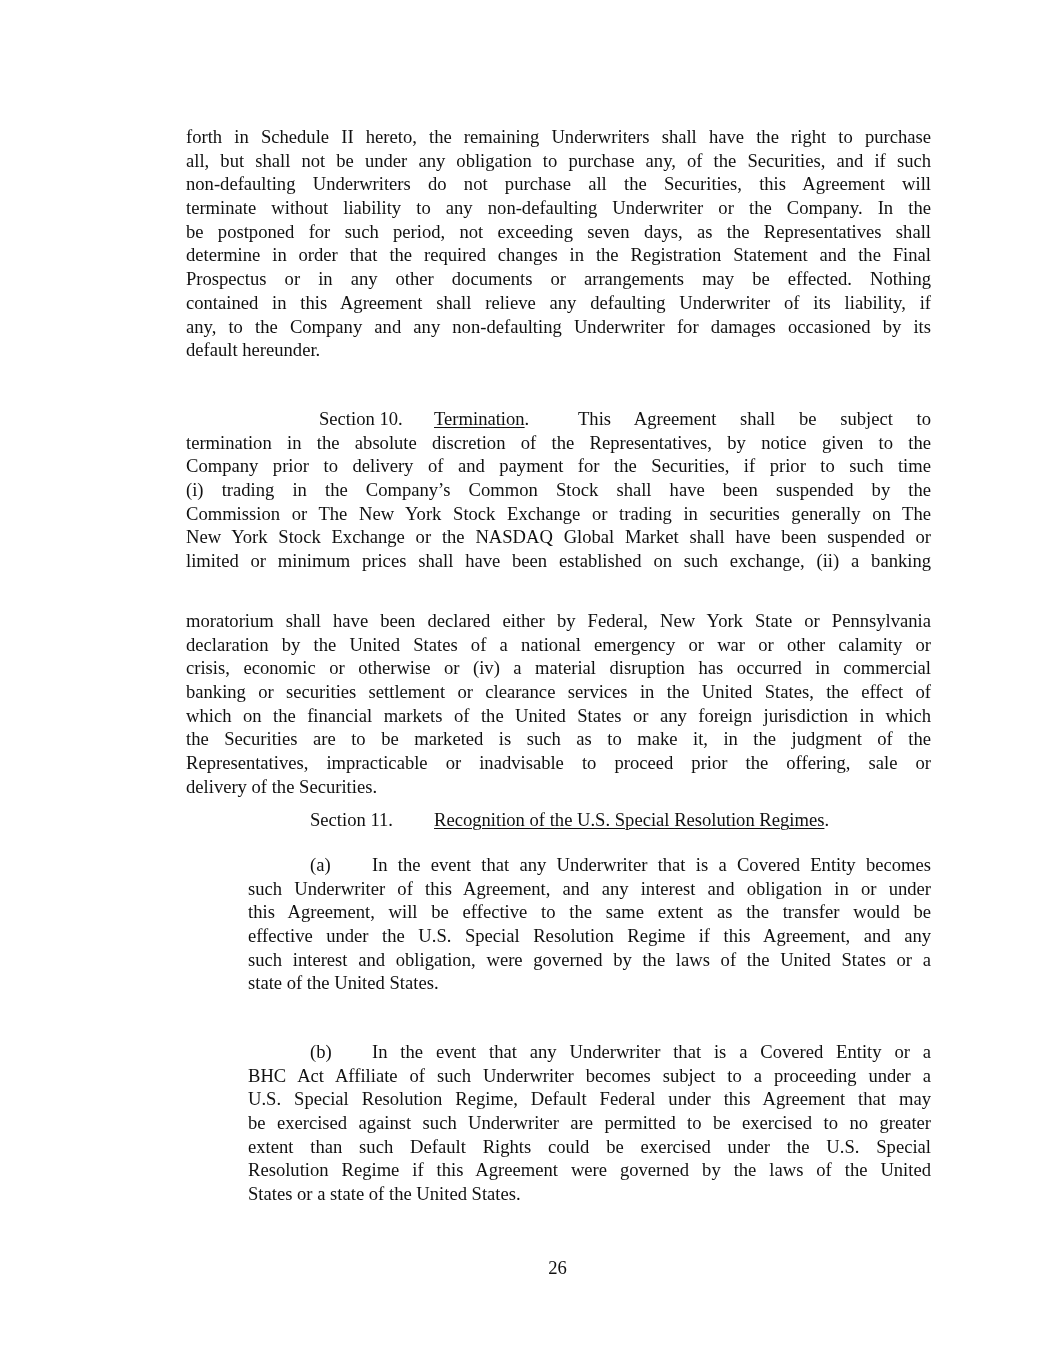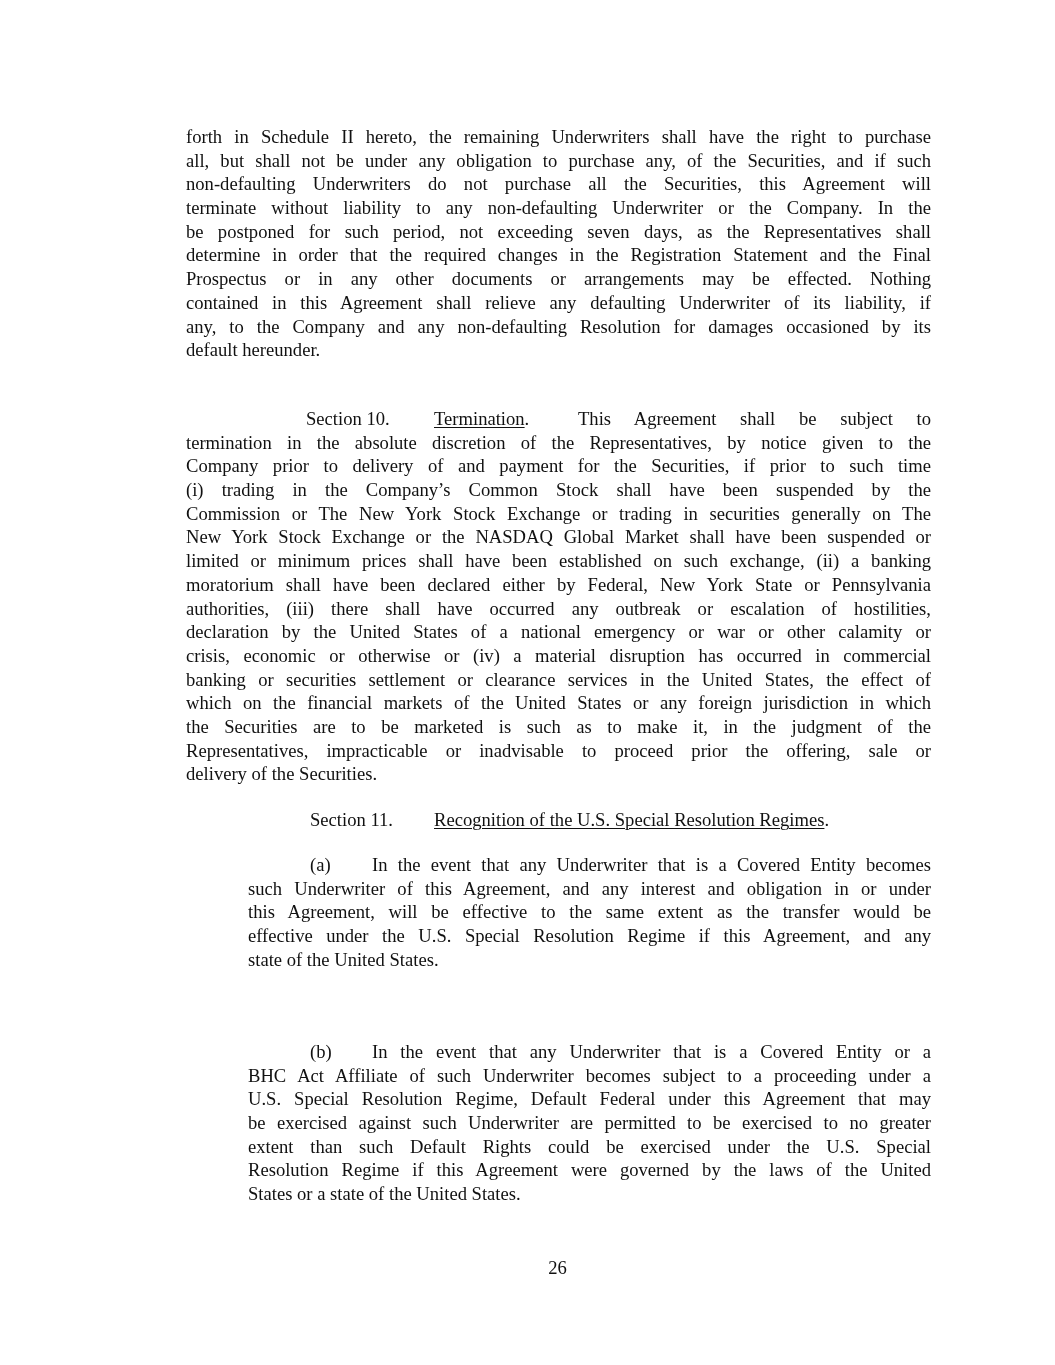--- a/index.html
+++ b/index.html
@@ -28,38 +28,37 @@
 
   <div class="block" style="left:186px; top:125px; width:745px;">
     <span class="line" style="white-space: normal; overflow: hidden;">forth in Schedule II hereto, the remaining Underwriters shall have the right to purchase</span>
     <span class="line" style="white-space: normal; overflow: hidden;">all, but shall not be under any obligation to purchase any, of the Securities, and if such</span>
     <span class="line" style="white-space: normal; overflow: hidden;">non-defaulting Underwriters do not purchase all the Securities, this Agreement will</span>
     <span class="line" style="white-space: normal; overflow: hidden;">terminate without liability to any non-defaulting Underwriter or the Company.  In the</span>
     <span class="line" style="white-space: normal; overflow: hidden;">be postponed for such period, not exceeding seven days, as the Representatives shall</span>
     <span class="line" style="white-space: normal; overflow: hidden;">determine in order that the required changes in the Registration Statement and the Final</span>
     <span class="line" style="white-space: normal; overflow: hidden;">Prospectus or in any other documents or arrangements may be effected.  Nothing</span>
     <span class="line" style="white-space: normal; overflow: hidden;">contained in this Agreement shall relieve any defaulting Underwriter of its liability, if</span>
-    <span class="line" style="white-space: normal; overflow: hidden;">any, to the Company and any non-defaulting Resolution for damages occasioned by its</span>
+    <span class="line" style="white-space: normal; overflow: hidden;">any, to the Company and any non-defaulting Underwriter for damages occasioned by its</span>
     <span class="line last" style="white-space: normal; overflow: hidden;">default hereunder.</span>
   </div>
 
   <div class="block" style="left:186px; top:407px; width:745px;">
     <div class="line" style="position: relative; text-align-last: auto; white-space: normal; overflow: hidden;">
-      <span style="position:absolute; left:120px;">Section 10.</span>
+      <span style="position:absolute; left:133px;">Section 10.</span>
       <span style="position:absolute; left:248px;"><span class="u">Termination</span><span>.</span></span>
       <span style="position:absolute; left:392px; right:0; text-align:justify; text-align-last:justify; display:block;">This Agreement shall be subject to</span>
     </div>
     <span class="line" style="white-space: normal; overflow: hidden;">termination in the absolute discretion of the Representatives, by notice given to the</span>
     <span class="line" style="white-space: normal; overflow: hidden;">Company prior to delivery of and payment for the Securities, if prior to such time</span>
     <span class="line" style="white-space: normal; overflow: hidden;">(i) trading in the Company’s Common Stock shall have been suspended by the</span>
     <span class="line" style="white-space: normal; overflow: hidden;">Commission or The New York Stock Exchange or trading in securities generally on The</span>
     <span class="line" style="white-space: normal; overflow: hidden;">New York Stock Exchange or the NASDAQ Global Market shall have been suspended or</span>
     <span class="line" style="white-space: normal; overflow: hidden;">limited or minimum prices shall have been established on such exchange, (ii) a banking</span>
-    <span class="line" style="white-space: normal; overflow: hidden;">moratorium shall have been declared either by Federal, New York State or Pennsylvania</span>
-    <span class="line" style="white-space: normal; overflow: hidden;">authorities, (iii) there shall have occurred any outbreak or escalation of hostilities,</span>
+    <span class="line" style="white-space: normal; overflow: hidden; margin-top: 36px;">moratorium shall have been declared either by Federal, New York State or Pennsylvania</span>
     <span class="line" style="white-space: normal; overflow: hidden;">declaration by the United States of a national emergency or war or other calamity or</span>
     <span class="line" style="white-space: normal; overflow: hidden;">crisis, economic or otherwise or (iv) a material disruption has occurred in commercial</span>
     <span class="line" style="white-space: normal; overflow: hidden;">banking or securities settlement or clearance services in the United States, the effect of</span>
     <span class="line" style="white-space: normal; overflow: hidden;">which on the financial markets of the United States or any foreign jurisdiction in which</span>
     <span class="line" style="white-space: normal; overflow: hidden;">the Securities are to be marketed is such as to make it, in the judgment of the</span>
     <span class="line" style="white-space: normal; overflow: hidden;">Representatives, impracticable or inadvisable to proceed prior the offering, sale or</span>
     <span class="line last" style="white-space: normal; overflow: hidden;">delivery of the Securities.</span>
   </div>
 
   <div class="heading" style="left:310px; top:808px;">
@@ -68,20 +67,21 @@
   </div>
 
   <div class="block" style="left:248px; top:853px; width:683px;">
     <div class="line" style="position: relative; white-space: normal; overflow: hidden;">
       <span style="position:absolute; left:62px;">(a)</span>
       <span style="position:absolute; left:124px; right:0; display:block; text-align:justify; text-align-last:justify;">In the event that any Underwriter that is a Covered Entity becomes</span>
     </div>
     <span class="line" style="white-space: normal; overflow: hidden;">such Underwriter of this Agreement, and any interest and obligation in or under</span>
     <span class="line" style="white-space: normal; overflow: hidden;">this Agreement, will be effective to the same extent as the transfer would be</span>
     <span class="line" style="white-space: normal; overflow: hidden;">effective under the U.S. Special Resolution Regime if this Agreement, and any</span>
+    <span class="line" style="white-space: normal; overflow: hidden;">such interest and obligation, were governed by the laws of the United States or a</span>
     <span class="line last" style="white-space: normal; overflow: hidden;">state of the United States.</span>
   </div>
 
   <div class="block" style="left:248px; top:1040px; width:683px;">
     <div class="line" style="position: relative; white-space: normal; overflow: hidden;">
       <span style="position:absolute; left:62px;">(b)</span>
       <span style="position:absolute; left:124px; right:0; display:block; text-align:justify; text-align-last:justify;">In the event that any Underwriter that is a Covered Entity or a</span>
     </div>
     <span class="line" style="white-space: normal; overflow: hidden;">BHC Act Affiliate of such Underwriter becomes subject to a proceeding under a</span>
     <span class="line" style="white-space: normal; overflow: hidden;">U.S. Special Resolution Regime, Default Federal under this Agreement that may</span>

